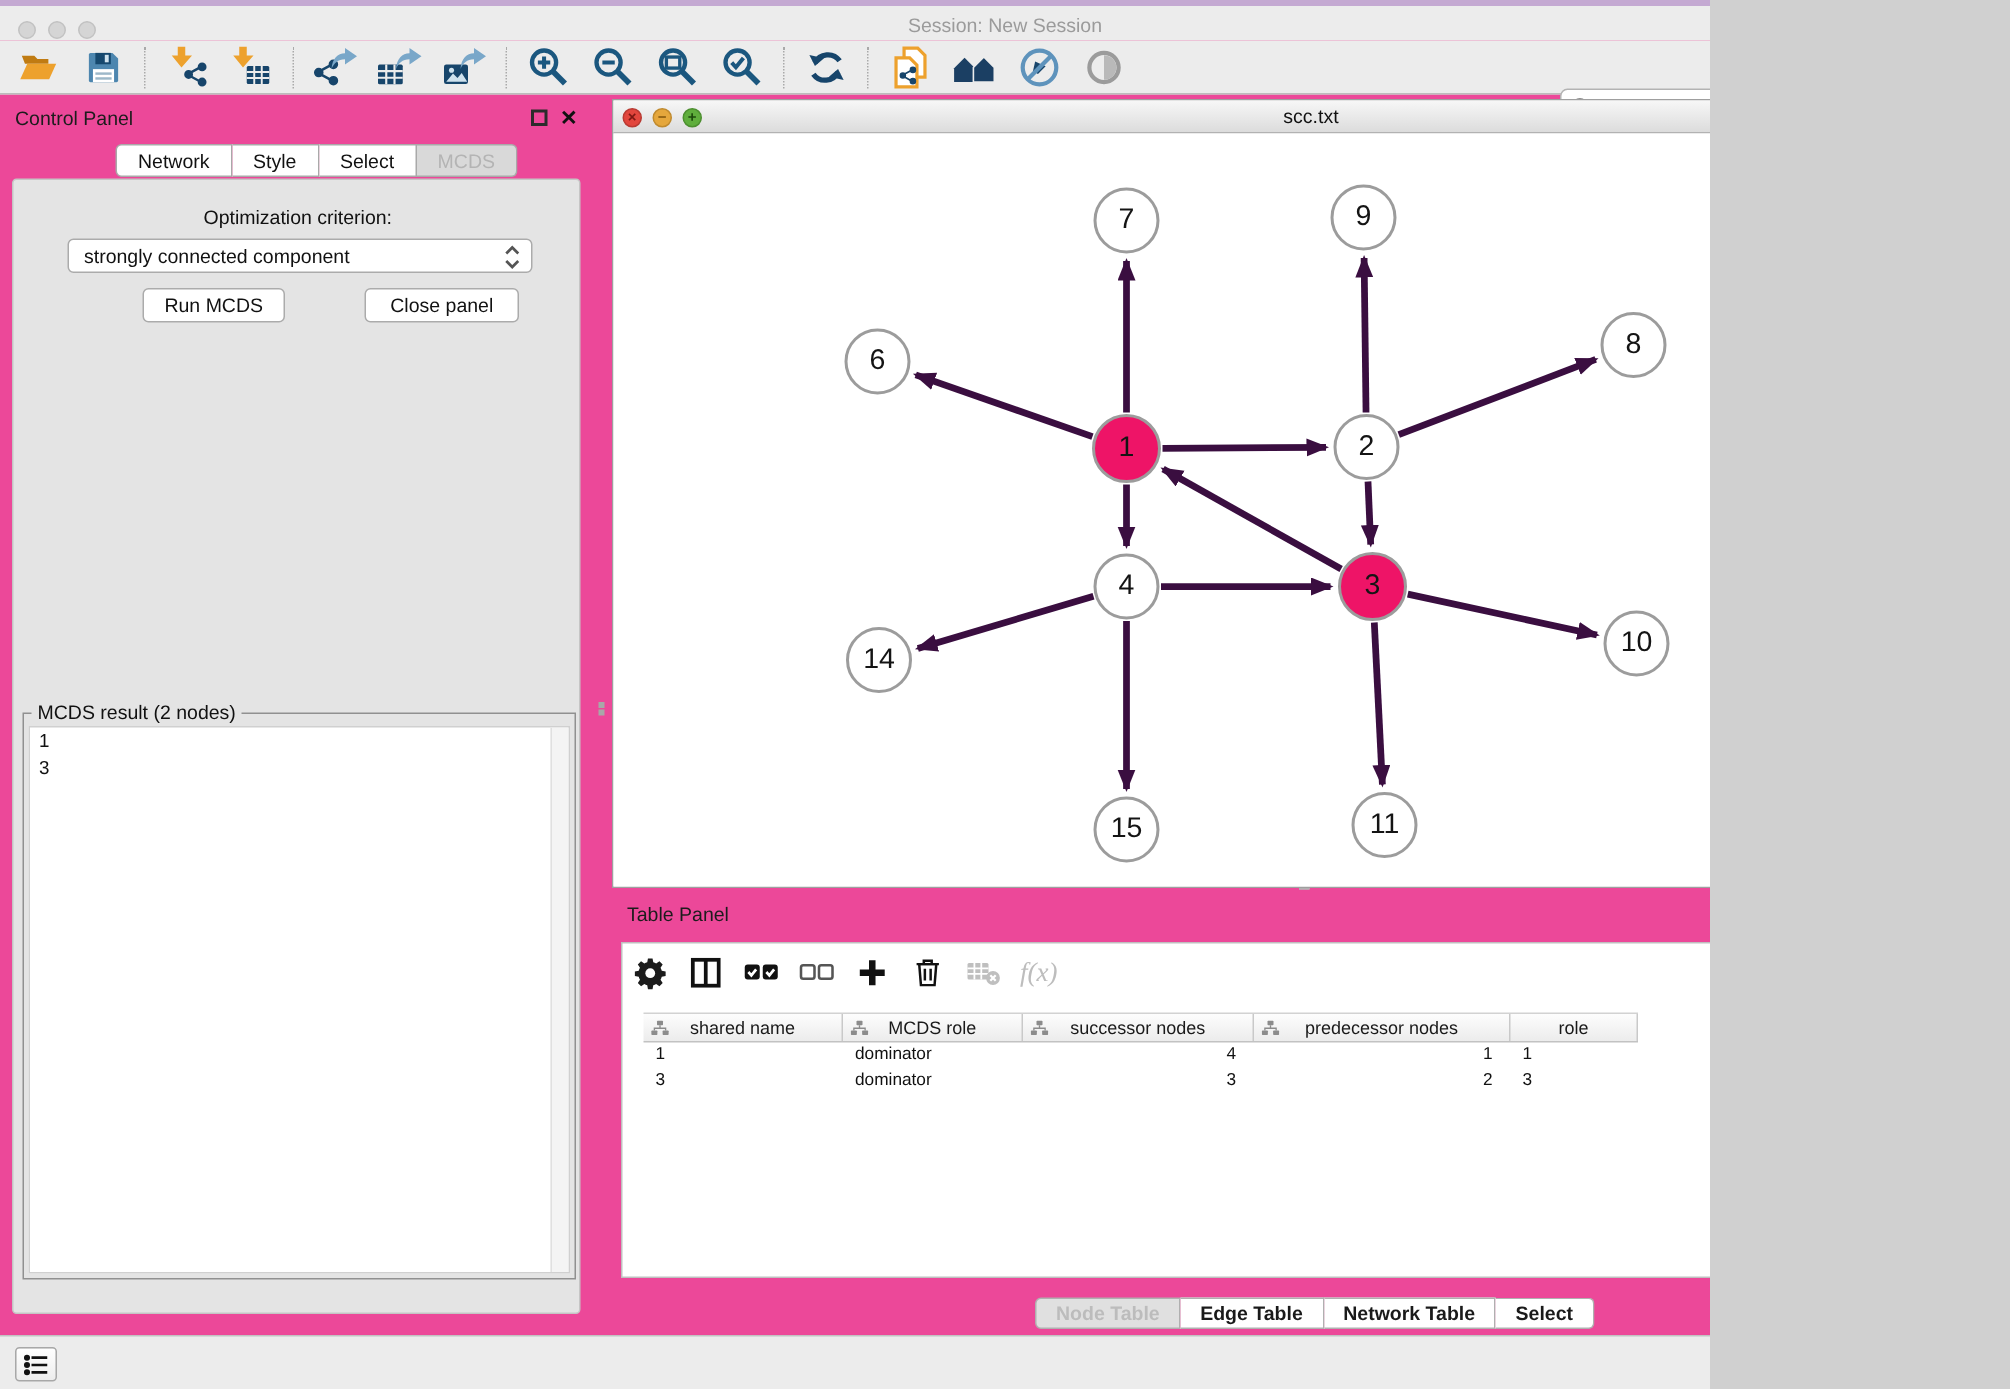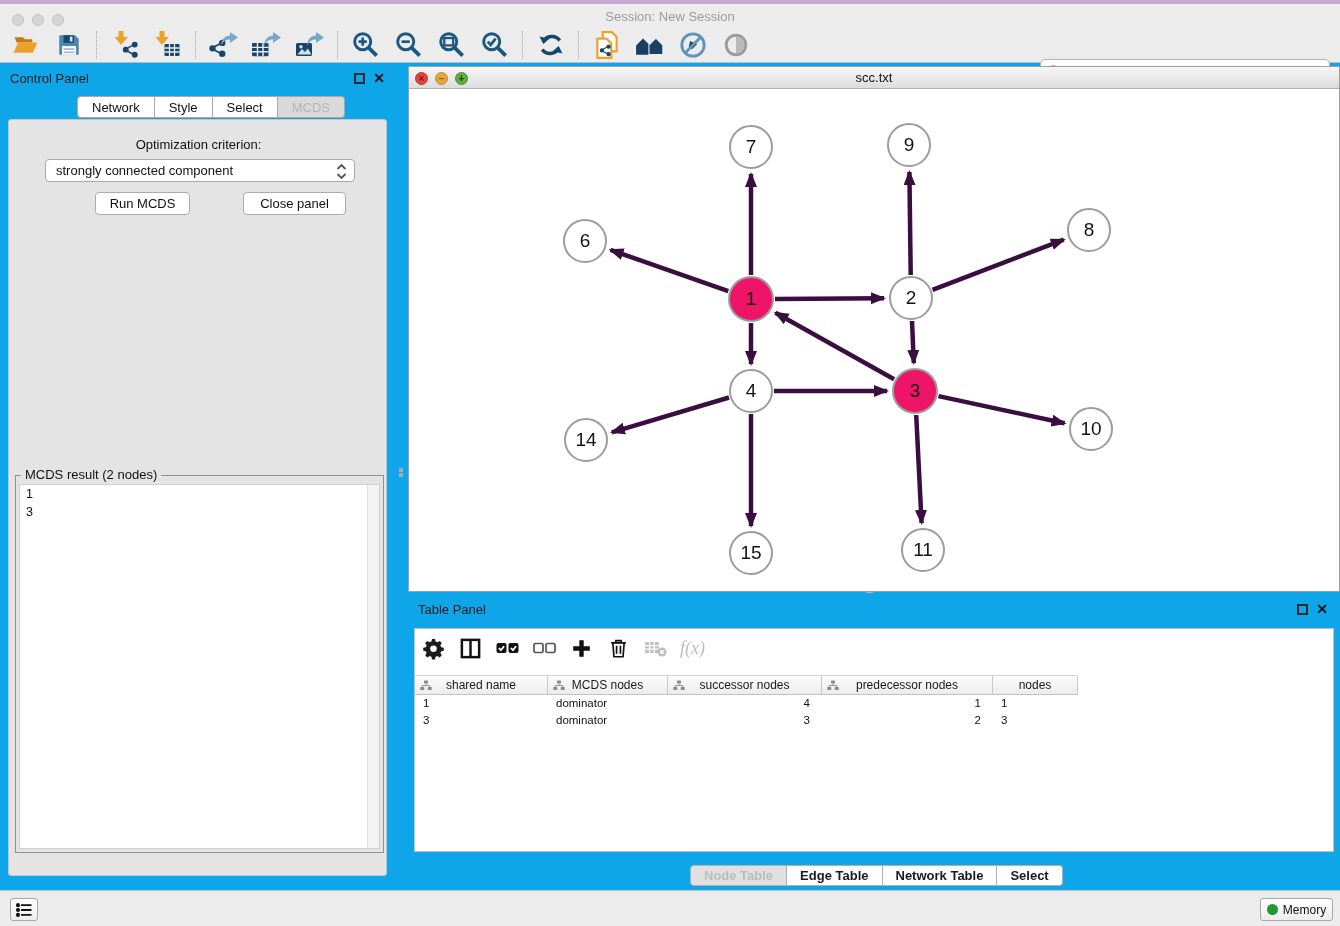--- a/index.html
+++ b/index.html
@@ -1,20 +1,20 @@
 <!DOCTYPE html>
 <html><head>
 <meta charset="utf-8">
 <style>
   * { margin:0; padding:0; box-sizing:border-box; }
   html,body { background:#d0d0d0; }
   .app {
-    position:relative; width:1340px; height:926px;
+    position:relative; width:1140px; height:926px;
     font-family:"Liberation Sans", sans-serif;
-    background:#0ea5e9; overflow:hidden;
+    background:#ec4899; overflow:hidden;
     -webkit-font-smoothing:antialiased;
   }
   
   .purple-strip { position:absolute; left:0; top:0; width:1340px; height:4px; background:#c4a9d2; }
   .titlebar { position:absolute; left:0; top:4px; width:1340px; height:23px; background:#ececec; }
   .traffic { position:absolute; top:10px; width:12px; height:12px; border-radius:50%; }
   .traffic.inactive { background:#d5d5d5; border:1px solid #c2c2c2; }
   .win-title { position:absolute; left:0; right:0; top:5px; text-align:center; font-size:13px; color:#9b9b9b; }
   .toolbar { position:absolute; left:0; top:27px; width:1340px; height:36px; background:#ececec; border-bottom:1px solid #bcbcbc; display:flex; align-items:center; }
   .tb-sep { width:1px; height:28px; margin:0 6px; border-left:1px dotted #a9a9a9; }
@@ -60,21 +60,21 @@
   .canvas { position:absolute; left:0; top:22px; width:930px; height:502px; background:#fff; }
   .canvas svg { position:absolute; left:0; top:0; }
   .graph-node { position:absolute; border-radius:50%; background:#fff; border:2.5px solid #9c9c9c; display:flex; align-items:center; justify-content:center; font-size:19px; color:#141414; }
   .graph-node.selected { background:#ee1467; }
   
   .tp-header { position:absolute; left:408px; top:597px; width:932px; height:26px; }
   .tp-container { position:absolute; left:414px; top:628px; width:920px; height:224px; background:#fff; border:1px solid #bfbfbf; }
   .tp-toolbar { position:absolute; left:0; top:0; width:100%; height:38px; display:flex; align-items:center; padding-left:0; }
   .tp-tool { width:37px; height:32px; display:flex; align-items:center; justify-content:center; }
   .tp-fx { font-family:"Liberation Serif",serif; font-style:italic; font-size:18px; color:#bdbdbd; }
-  .tp-table { position:absolute; left:0; top:46px; }
+  .tp-table { position:absolute; left:14px; top:46px; }
   .tp-hrow { display:flex; height:20px; border-top:1px solid #d2d2d2; border-bottom:1px solid #c2c2c2; background:linear-gradient(#fdfdfd,#ececec); }
   .tp-hcell { position:relative; border-right:1px solid #c9c9c9; font-size:12px; color:#1a1a1a; display:flex; align-items:center; justify-content:center; }
   .tp-hcell .hicon { position:absolute; left:5px; top:4px; }
   .tp-row { display:flex; height:17px; }
   .tp-cell { font-size:11.5px; color:#111; line-height:17px; white-space:nowrap; overflow:hidden; }
   .tp-tabs { position:absolute; left:690px; top:865px; display:flex; height:21px; }
   .tp-tab { background:#fff; border:1px solid #b0b0b0; border-left:none; font-size:13px; font-weight:bold; color:#1a1a1a; display:flex; align-items:center; padding:0 13px; }
   .tp-tab:first-child { border-left:1px solid #b0b0b0; border-radius:4px 0 0 4px; }
   .tp-tab:last-child { border-radius:0 4px 4px 0; }
   .tp-tab.active { background:#e0e0e0; color:#bcbcbc; }
@@ -457,21 +457,21 @@
           </div>
           <div class="tp-hcell" style="width: 120px;">
             <span class="hicon"><svg width="12" height="11" viewBox="0 0 24 22">
                 <g fill="#8c8c8c">
                   <rect x="8" y="1" width="8" height="6" rx="1"></rect>
                   <rect x="0.5" y="14" width="8" height="6" rx="1"></rect>
                   <rect x="15.5" y="14" width="8" height="6" rx="1"></rect>
                 </g>
                 <path d="M12 7v4M4.5 14v-3h15v3" fill="none" stroke="#8c8c8c" stroke-width="1.8"></path>
               </svg></span>
-            <span>MCDS nodes</span>
+            <span>MCDS role</span>
           </div>
           <div class="tp-hcell" style="width: 154px;">
             <span class="hicon"><svg width="12" height="11" viewBox="0 0 24 22">
                 <g fill="#8c8c8c">
                   <rect x="8" y="1" width="8" height="6" rx="1"></rect>
                   <rect x="0.5" y="14" width="8" height="6" rx="1"></rect>
                   <rect x="15.5" y="14" width="8" height="6" rx="1"></rect>
                 </g>
                 <path d="M12 7v4M4.5 14v-3h15v3" fill="none" stroke="#8c8c8c" stroke-width="1.8"></path>
               </svg></span>
@@ -482,21 +482,21 @@
                 <g fill="#8c8c8c">
                   <rect x="8" y="1" width="8" height="6" rx="1"></rect>
                   <rect x="0.5" y="14" width="8" height="6" rx="1"></rect>
                   <rect x="15.5" y="14" width="8" height="6" rx="1"></rect>
                 </g>
                 <path d="M12 7v4M4.5 14v-3h15v3" fill="none" stroke="#8c8c8c" stroke-width="1.8"></path>
               </svg></span>
             <span>predecessor nodes</span>
           </div>
           <div class="tp-hcell" style="width: 85px;">
-            <span>nodes</span>
+            <span>role</span>
           </div>
         </div>
       <div id="tp-body">
           <div class="tp-row">
             <div class="tp-cell" style="width: 133px; text-align: left; padding: 0px 0px 0px 8px;">1</div>
             <div class="tp-cell" style="width: 120px; text-align: left; padding: 0px 0px 0px 8px;">dominator</div>
             <div class="tp-cell" style="width: 154px; text-align: right; padding: 0px 12px 0px 0px;">4</div>
             <div class="tp-cell" style="width: 171px; text-align: right; padding: 0px 12px 0px 0px;">1</div>
             <div class="tp-cell" style="width: 85px; text-align: left; padding: 0px 0px 0px 8px;">1</div>
           </div>

